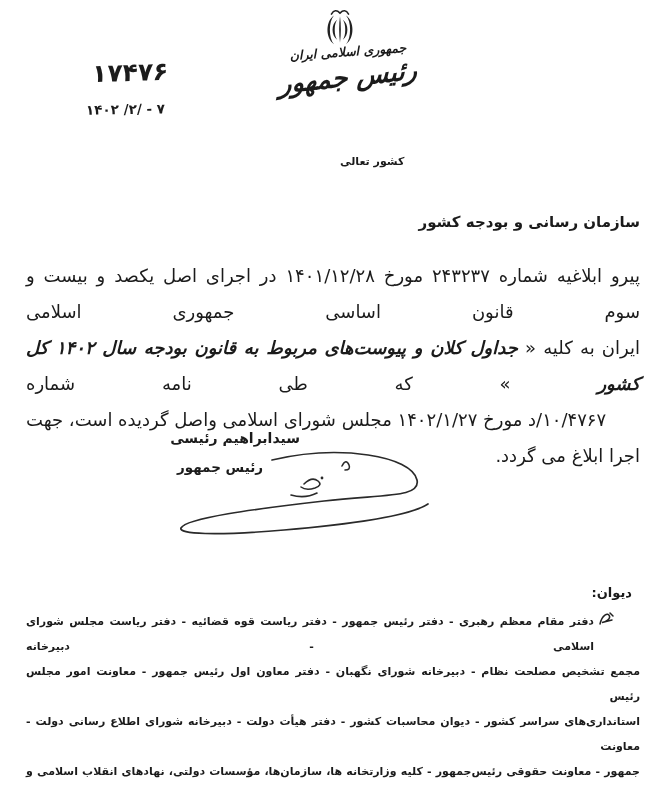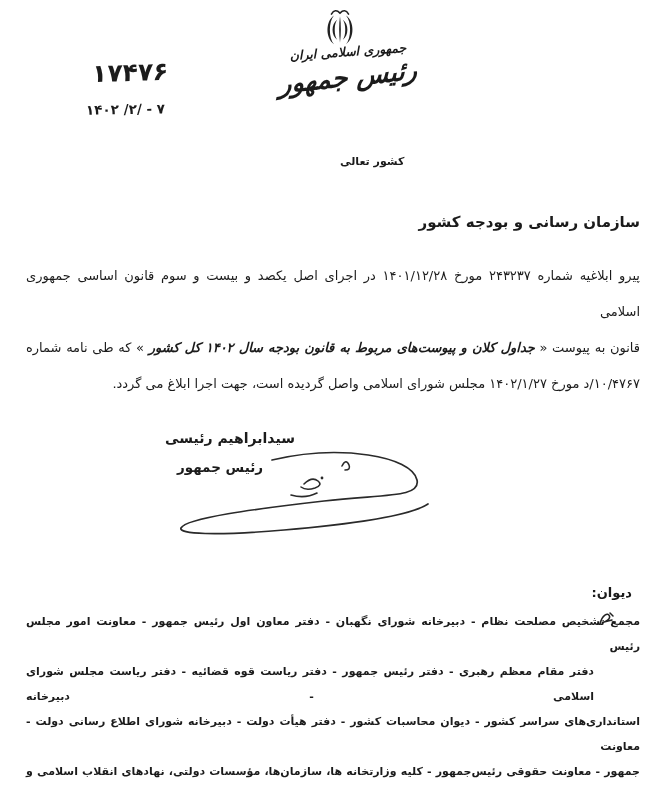--- a/index.html
+++ b/index.html
@@ -24,26 +24,26 @@
     letter-spacing:7px;transform:rotate(-2deg) skewX(-5deg);direction:ltr;
   }
   .ref-date{
     position:absolute;left:86px;top:101px;font-size:13.5px;font-weight:bold;
     letter-spacing:2px;direction:ltr;unicode-bidi:bidi-override;
     transform:rotate(-1deg);
   }
   
   .besmeleh{position:absolute;left:340px;top:155px;font-size:11px;font-weight:bold;direction:rtl;}
   .recipient{position:absolute;right:22px;top:213px;font-size:15px;font-weight:bold;direction:rtl;}
-  .paragraph{position:absolute;left:26px;top:258px;width:614px;direction:rtl;font-size:13px;}
+  .paragraph{position:absolute;left:26px;top:258px;width:614px;direction:rtl;font-size:18px;}
   .paragraph .line{line-height:36px;text-align:justify;text-align-last:justify;}
-  .paragraph .line.last{text-align:center;text-align-last:right;}
+  .paragraph .line.last{text-align:left;text-align-last:right;}
   .b{font-weight:bold;font-style:italic;}
   
-  .sig-name{position:absolute;left:160px;top:430px;width:140px;text-align:center;
+  .sig-name{position:absolute;left:160px;top:430px;width:140px;text-align:right;
     font-size:14px;font-weight:bold;direction:rtl;}
   .sig-title{position:absolute;left:160px;top:459px;width:120px;text-align:center;
     font-size:13.5px;font-weight:bold;direction:rtl;}
   .sig-swoosh{position:absolute;left:172px;top:444px;width:268px;height:104px;}
   
   .cc-label{position:absolute;right:30px;top:585px;font-size:13px;font-weight:bold;direction:rtl;}
   .cc-mark{position:absolute;left:597px;top:610px;width:20px;height:18px;}
   .cc-list{position:absolute;left:26px;top:609px;width:614px;direction:rtl;
     font-size:11px;font-weight:bold;}
   .cc-list .cc-line{line-height:25px;text-align:justify;text-align-last:justify;}
@@ -69,39 +69,39 @@
 
   <div class="ref-number">۱۷۴۷۶</div>
   <div class="ref-date">۱۴۰۲ /۲/ - ۷</div>
 
   <div class="besmeleh">کشور تعالی</div>
 
   <div class="recipient">سازمان رسانی و بودجه کشور</div>
 
   <div class="paragraph">
     <div class="line">پیرو ابلاغیه شماره ۲۴۳۲۳۷ مورخ ۱۴۰۱/۱۲/۲۸ در اجرای اصل یکصد و بیست و سوم قانون اساسی جمهوری اسلامی</div>
-    <div class="line"><span>قانون به پیوست « </span><span class="b">جداول کلان و پیوست‌های مربوط به قانون بودجه سال ۱۴۰۲ کل کشور</span><span> » که طی نامه شماره</span></div>
+    <div class="line"><span>ایران به کلیه « </span><span class="b">جداول کلان و پیوست‌های مربوط به قانون بودجه سال ۱۴۰۲ کل کشور</span><span> » که طی نامه شماره</span></div>
     <div class="line last">۱۰/۴۷۶۷/د مورخ ۱۴۰۲/۱/۲۷ مجلس شورای اسلامی واصل گردیده است، جهت اجرا ابلاغ می گردد.</div>
   </div>
 
   <div class="sig-name">سیدابراهیم رئیسی</div>
   <div class="sig-title">رئیس جمهور</div>
   <svg class="sig-swoosh" viewBox="0 0 268 104" aria-hidden="true">
     <path d="M100 16 C168 0 240 12 245 36 C249 54 212 50 152 57 C82 65 14 74 9 84 C6 90 42 92 112 86 C182 80 238 72 256 60" fill="none" stroke="#2a2a2a" stroke-width="1.7" stroke-linecap="round"></path>
     <path d="M170 22 q4 -8 7 -1 q2 5 -4 5" fill="none" stroke="#2a2a2a" stroke-width="1.6" stroke-linecap="round"></path>
     <path d="M132 40 q8 -8 14 -3 q5 4 -3 7 q-9 3 -14 -1 m-10 8 q14 4 26 -2" fill="none" stroke="#2a2a2a" stroke-width="1.6" stroke-linecap="round"></path>
     <circle cx="150" cy="34" r="1.4" fill="#2a2a2a"></circle>
   </svg>
 
   <div class="cc-label">دیوان:</div>
   <svg class="cc-mark" viewBox="0 0 20 18" aria-hidden="true">
     <path d="M3 14 C5 5 11 2 12.5 6 C13.5 9 9 12 5 12.5 L15 10 M13 3 l3 3" fill="none" stroke="#222" stroke-width="1.5" stroke-linecap="round"></path>
   </svg>
   <div class="cc-list">
+    <div class="cc-line first">دفتر مقام معظم رهبری - دفتر رئیس جمهور - دفتر ریاست قوه قضائیه - دفتر ریاست مجلس شورای اسلامی - دبیرخانه</div>
     <div class="cc-line">مجمع تشخیص مصلحت نظام - دبیرخانه شورای نگهبان - دفتر معاون اول رئیس جمهور - معاونت امور مجلس رئیس</div>
-    <div class="cc-line first">دفتر مقام معظم رهبری - دفتر رئیس جمهور - دفتر ریاست قوه قضائیه - دفتر ریاست مجلس شورای اسلامی - دبیرخانه</div>
     <div class="cc-line">استانداری‌های سراسر کشور - دیوان محاسبات کشور - دفتر هیأت دولت - دبیرخانه شورای اطلاع رسانی دولت - معاونت</div>
     <div class="cc-line">جمهور - معاونت حقوقی رئیس‌جمهور - کلیه وزارتخانه ها، سازمان‌ها، مؤسسات دولتی، نهادهای انقلاب اسلامی و</div>
     <div class="cc-line">امورتقنینی معاونت امورمجلس ریاست جمهوری - معاونت قوانین مجلس شورای اسلامی - معاونت نظارت مجلس شورای</div>
 
   </div>
 
 </div>
 
 </body></html>

